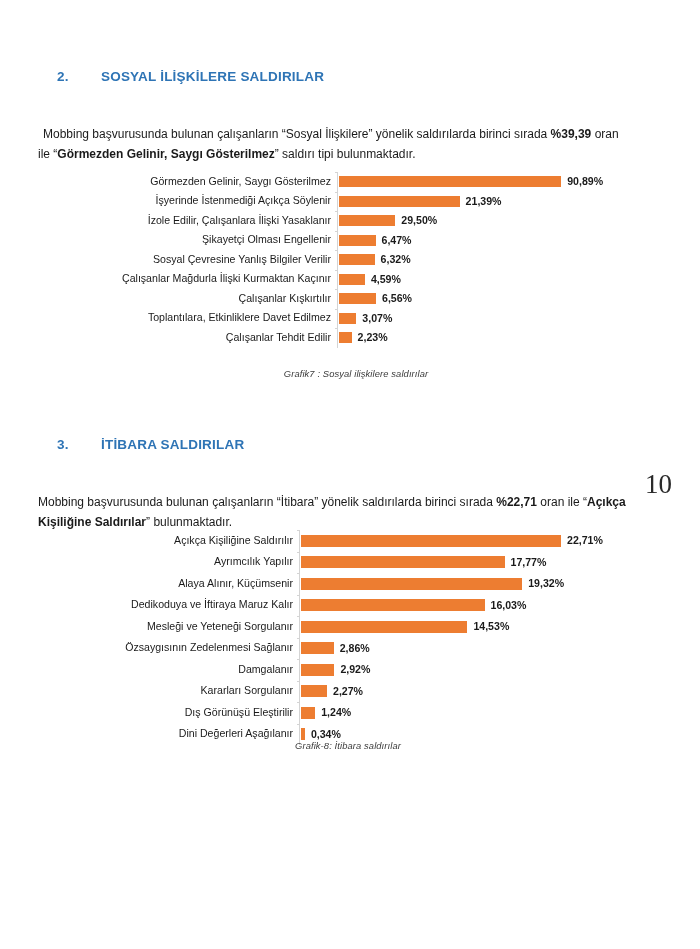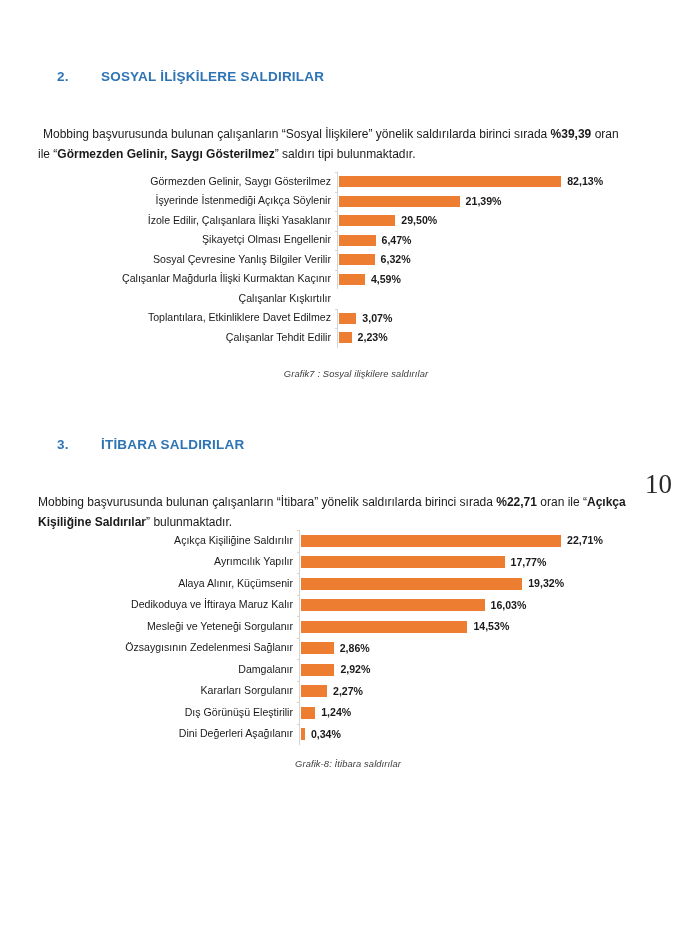--- a/index.html
+++ b/index.html
@@ -137,41 +137,41 @@
   .chart-caption {
     position: absolute;
     width: 100%;
     text-align: center;
     font-style: italic;
     font-size: 9.4px;
     color: #3a3a3a;
     letter-spacing: 0.1px;
   }
   #caption-1 { left: 0; top: 196px; }
-  #caption-2 { left: -20px; top: 228px; }
+  #caption-2 { left: -20px; top: 210px; }
 </style>
 </head>
 <body>
 
 <div class="page">
 
   <div class="section-heading" id="heading-2">
     <span class="num">2.</span>
     <span class="title">SOSYAL İLİŞKİLERE SALDIRILAR</span>
   </div>
 
   <p class="body-par" id="par-2"><span> Mobbing başvurusunda bulunan çalışanların “Sosyal İlişkilere” yönelik saldırılarda birinci sırada </span><b>%39,39</b><span> oran ile  “</span><b>Görmezden Gelinir, Saygı Gösterilmez</b><span>” saldırı tipi bulunmaktadır.</span></p>
 
   <div class="chart" id="chart-1">
     <div class="chart-rows">
         <div class="chart-row">
           <div class="cat-label">Görmezden Gelinir, Saygı Gösterilmez</div>
           <div class="bar-zone">
             <div class="bar" style="background: rgb(237, 125, 49); width: 222.2px;"></div>
-            <div class="bar-value">82,13%</div>
+            <div class="bar-value">90,89%</div>
           </div>
         </div>
         <div class="chart-row">
           <div class="cat-label">İşyerinde İstenmediği Açıkça Söylenir</div>
           <div class="bar-zone">
             <div class="bar" style="background: rgb(237, 125, 49); width: 120.6px;"></div>
             <div class="bar-value">21,39%</div>
           </div>
         </div>
         <div class="chart-row">
@@ -197,20 +197,24 @@
         </div>
         <div class="chart-row">
           <div class="cat-label">Çalışanlar Mağdurla İlişki Kurmaktan Kaçınır</div>
           <div class="bar-zone">
             <div class="bar" style="background: rgb(237, 125, 49); width: 25.9px;"></div>
             <div class="bar-value">4,59%</div>
           </div>
         </div>
         <div class="chart-row">
           <div class="cat-label">Çalışanlar Kışkırtılır</div>
+          <div class="bar-zone">
+            <div class="bar" style="background: rgb(237, 125, 49); width: 37px;"></div>
+            <div class="bar-value">6,56%</div>
+          </div>
         </div>
         <div class="chart-row">
           <div class="cat-label">Toplantılara, Etkinliklere Davet Edilmez</div>
           <div class="bar-zone">
             <div class="bar" style="background: rgb(237, 125, 49); width: 17.3px;"></div>
             <div class="bar-value">3,07%</div>
           </div>
         </div>
         <div class="chart-row">
           <div class="cat-label">Çalışanlar Tehdit Edilir</div>

